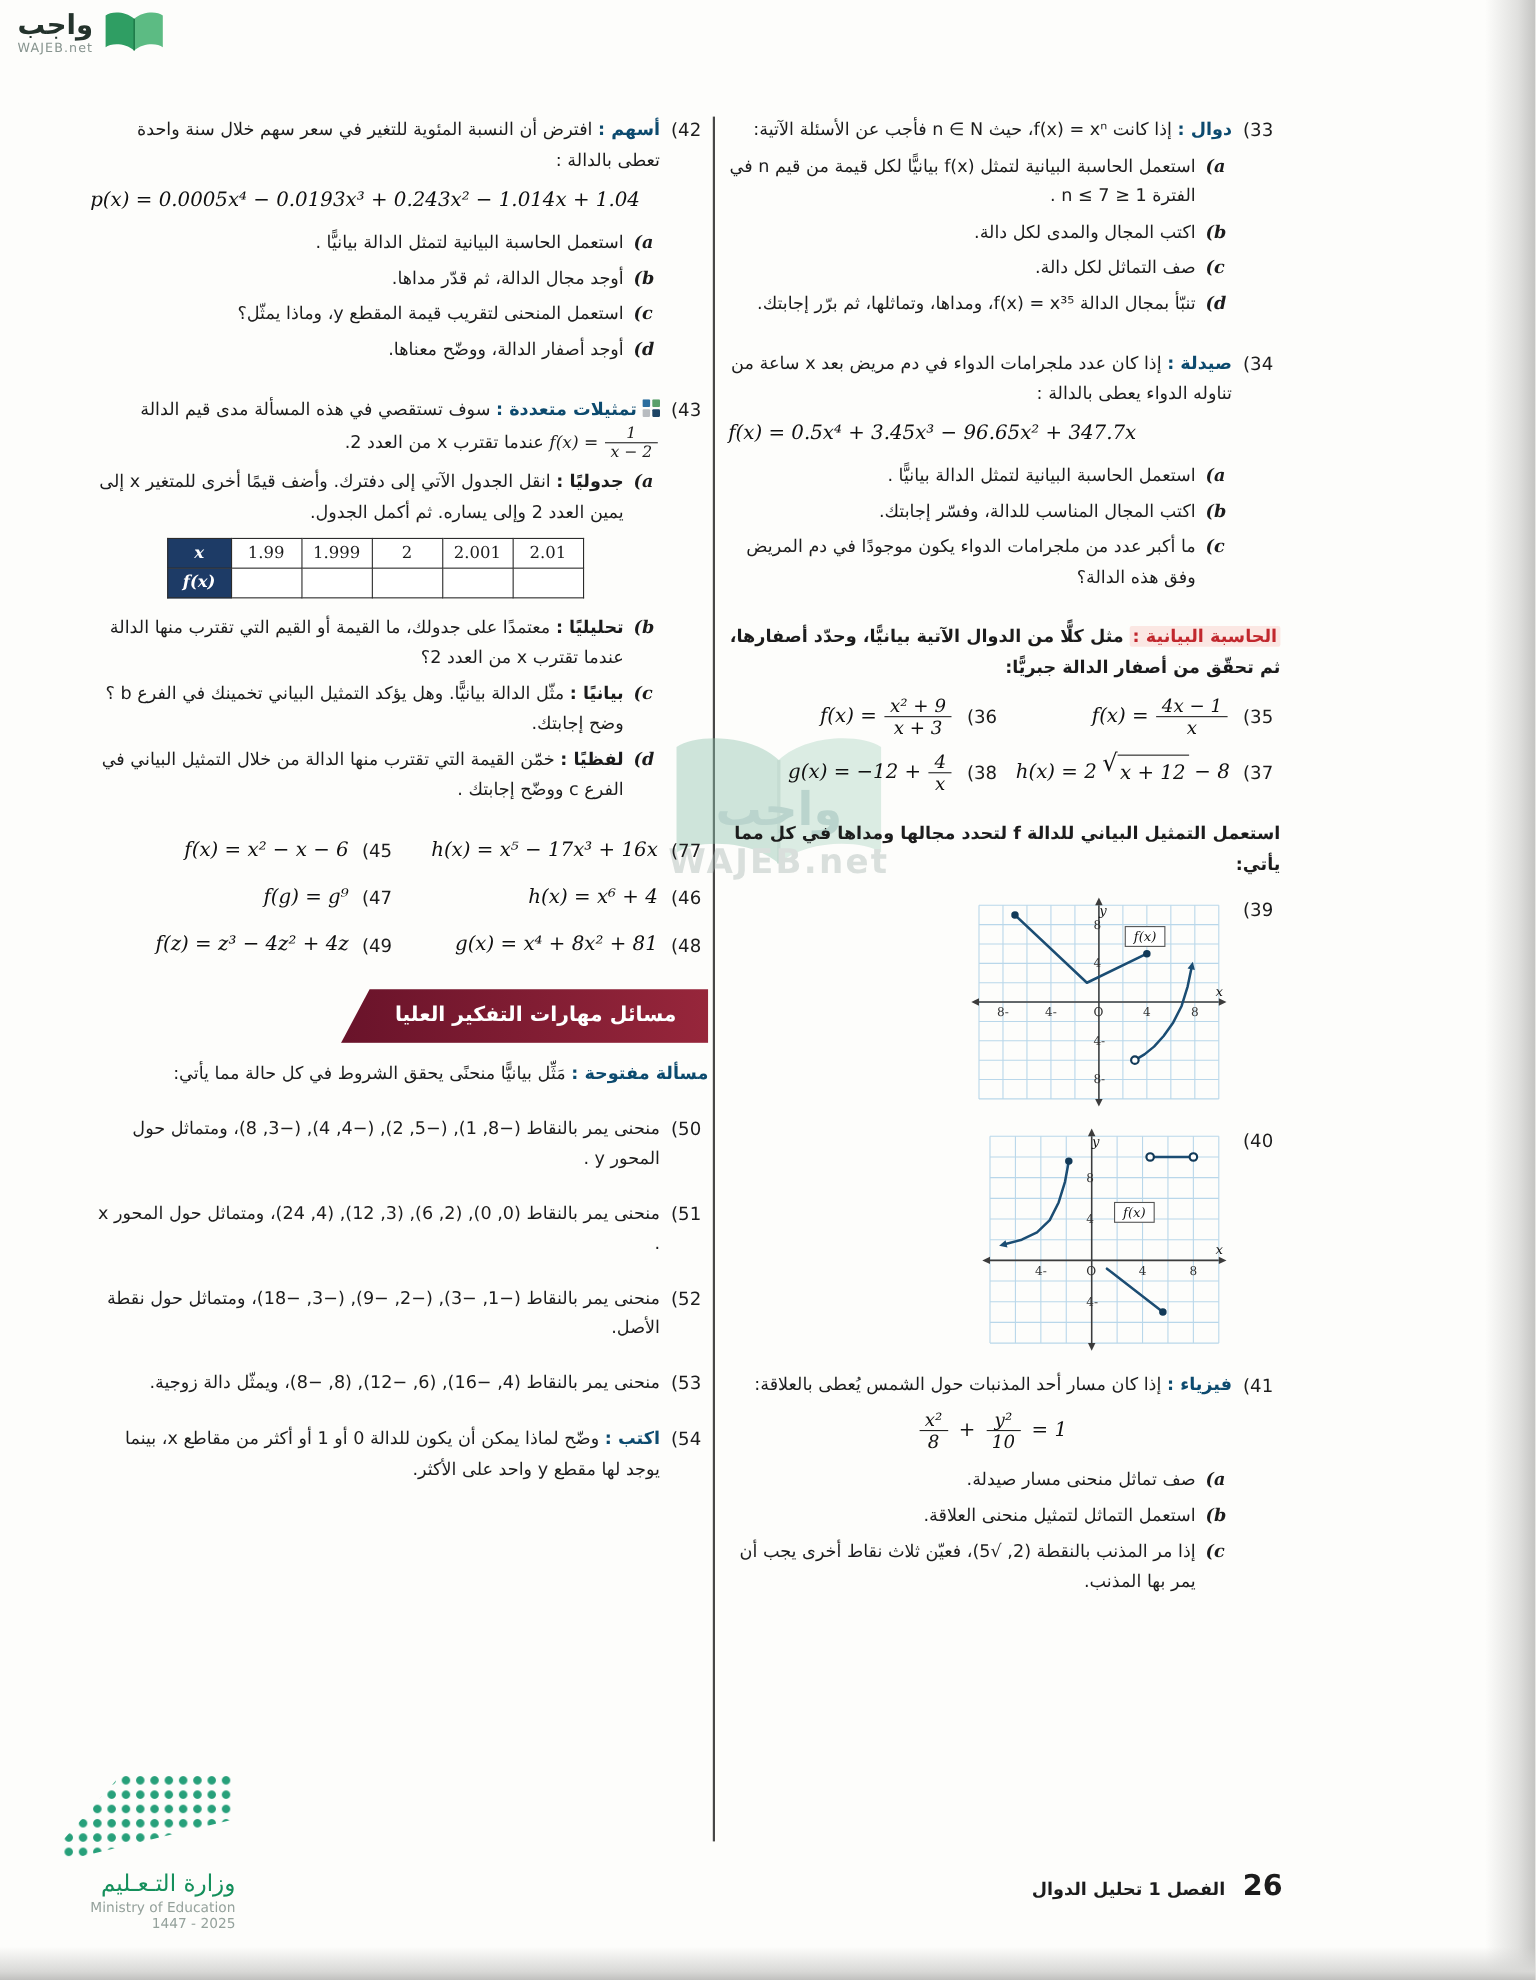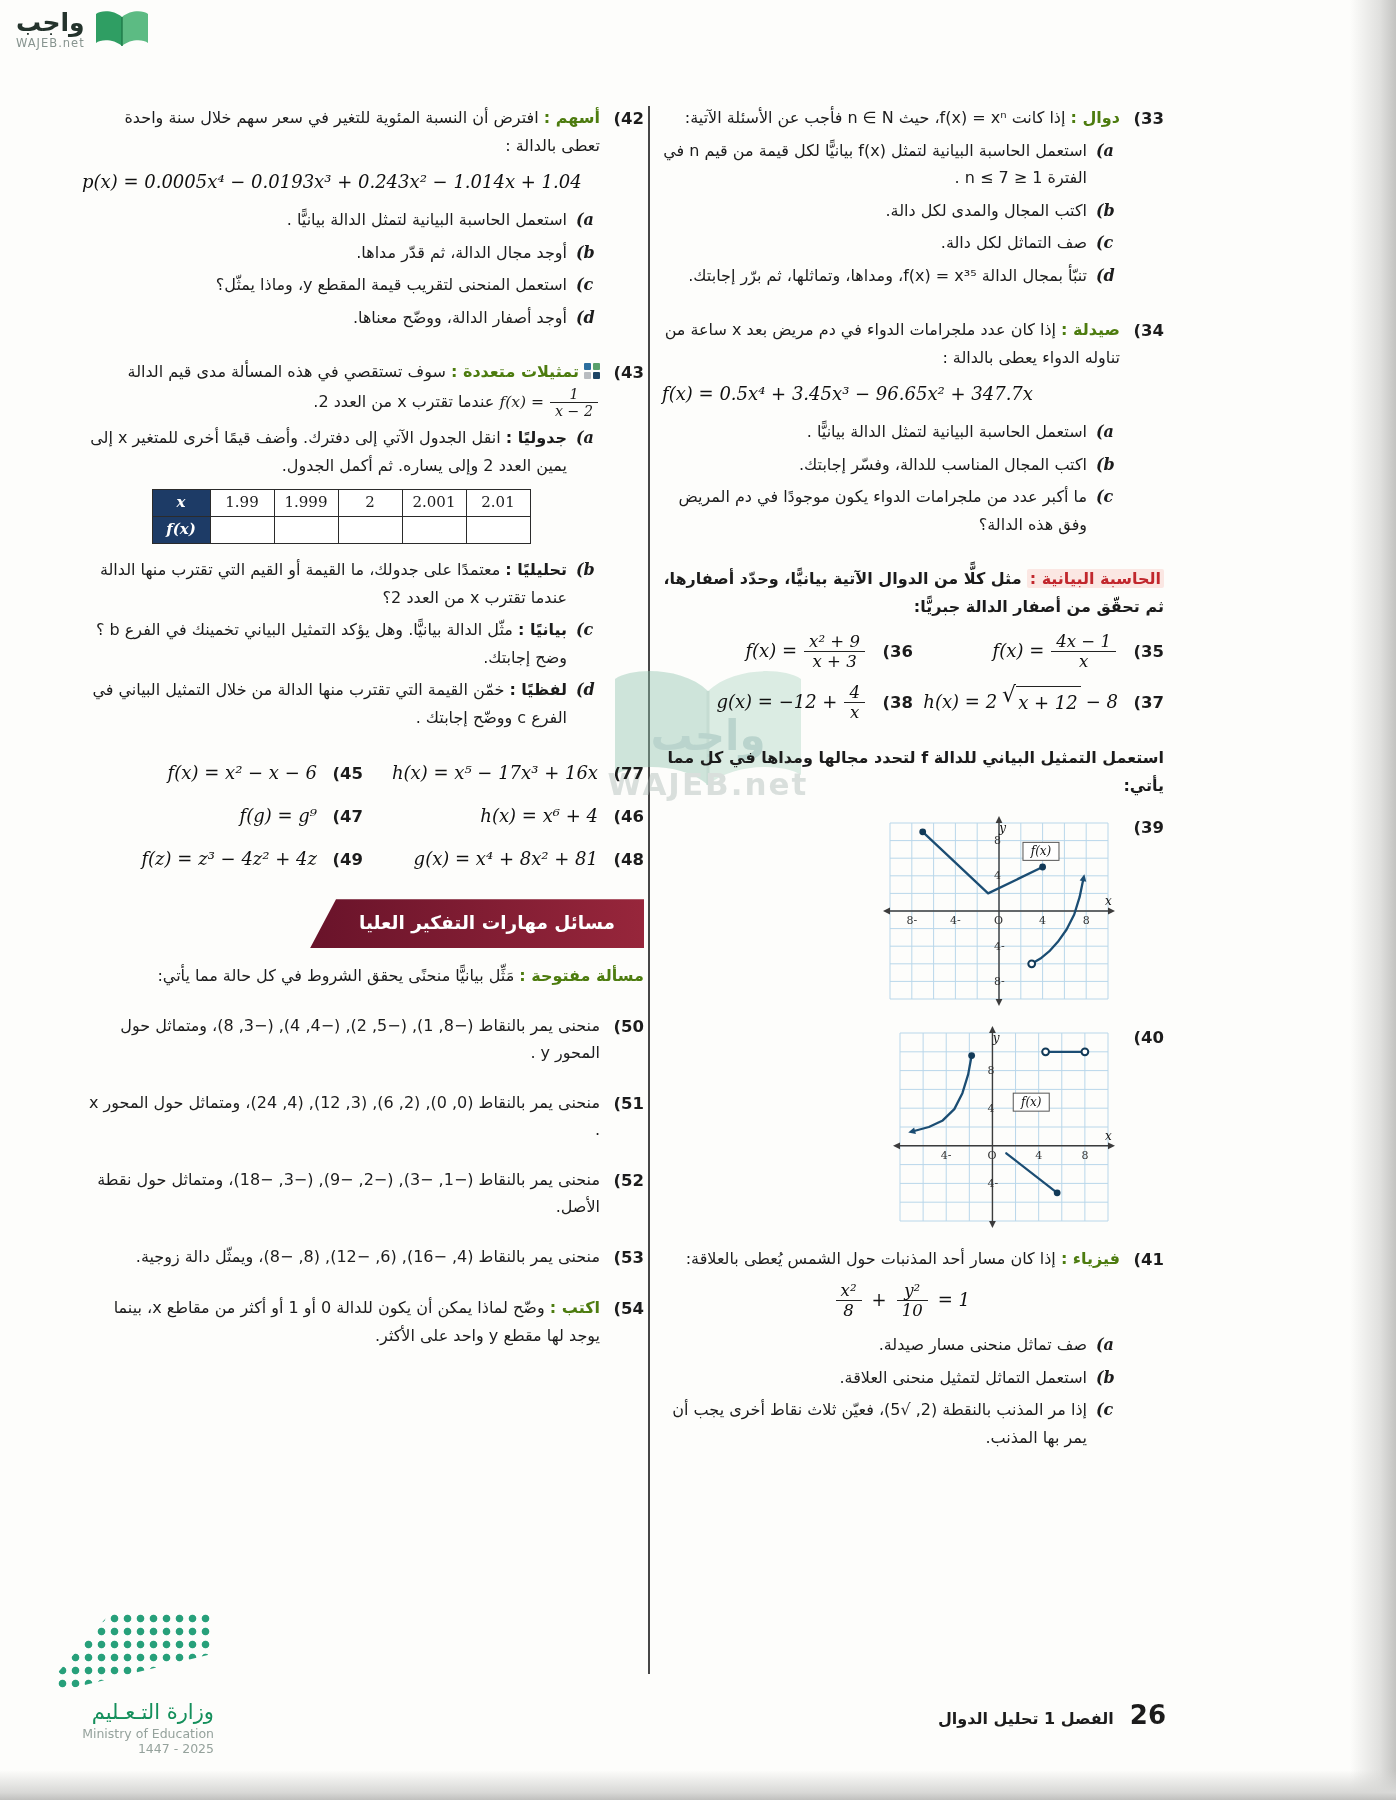--- a/index.html
+++ b/index.html
@@ -11,24 +11,24 @@
 .edge-b{position:absolute;bottom:0;left:0;width:100%;height:30px;
         background:linear-gradient(to bottom,rgba(0,0,0,0),#d8d8d6 75%,#c0c0be);z-index:5}
 .divider{position:absolute;left:648px;top:106px;width:1.5px;height:1568px;background:#474747}
 
 
 .col{position:absolute;top:104px;font-size:16px;line-height:1.72}
 .col-right{left:662px;width:502px}
 .col-left{left:82px;width:562px}
 section{margin-bottom:22px}
 .qline{display:flex;align-items:flex-start;gap:10px}
-.qnum{direction:ltr;unicode-bidi:isolate;font-weight:bold;font-size:16.5px;
-      white-space:nowrap;min-width:34px;text-align:right;padding-top:1px}
+.qnum{direction:ltr;unicode-bidi:isolate;font-weight:normal;font-size:16.5px;
+      white-space:nowrap;min-width:34px;text-align:left;padding-top:1px}
 .qbody{flex:1;min-width:0}
-.kw{color:#4d7c0f;font-weight:bold}
+.kw{color:#0c4a6e;font-weight:bold}
 .kw2{font-weight:bold}
 .hl{color:#c1272d;font-weight:bold;background:#fbe7e3;padding:0 3px;border-radius:2px}
 .parts{margin-top:5px}
 .part{display:flex;gap:9px;margin:5px 0}
 .plabel{direction:ltr;unicode-bidi:isolate;font-weight:bold;font-family:"DejaVu Serif",serif;
         font-style:italic;white-space:nowrap;min-width:24px;text-align:left}
 .ptext{flex:1}
 .dir{font-weight:bold;margin:16px 0 10px}
 
 

